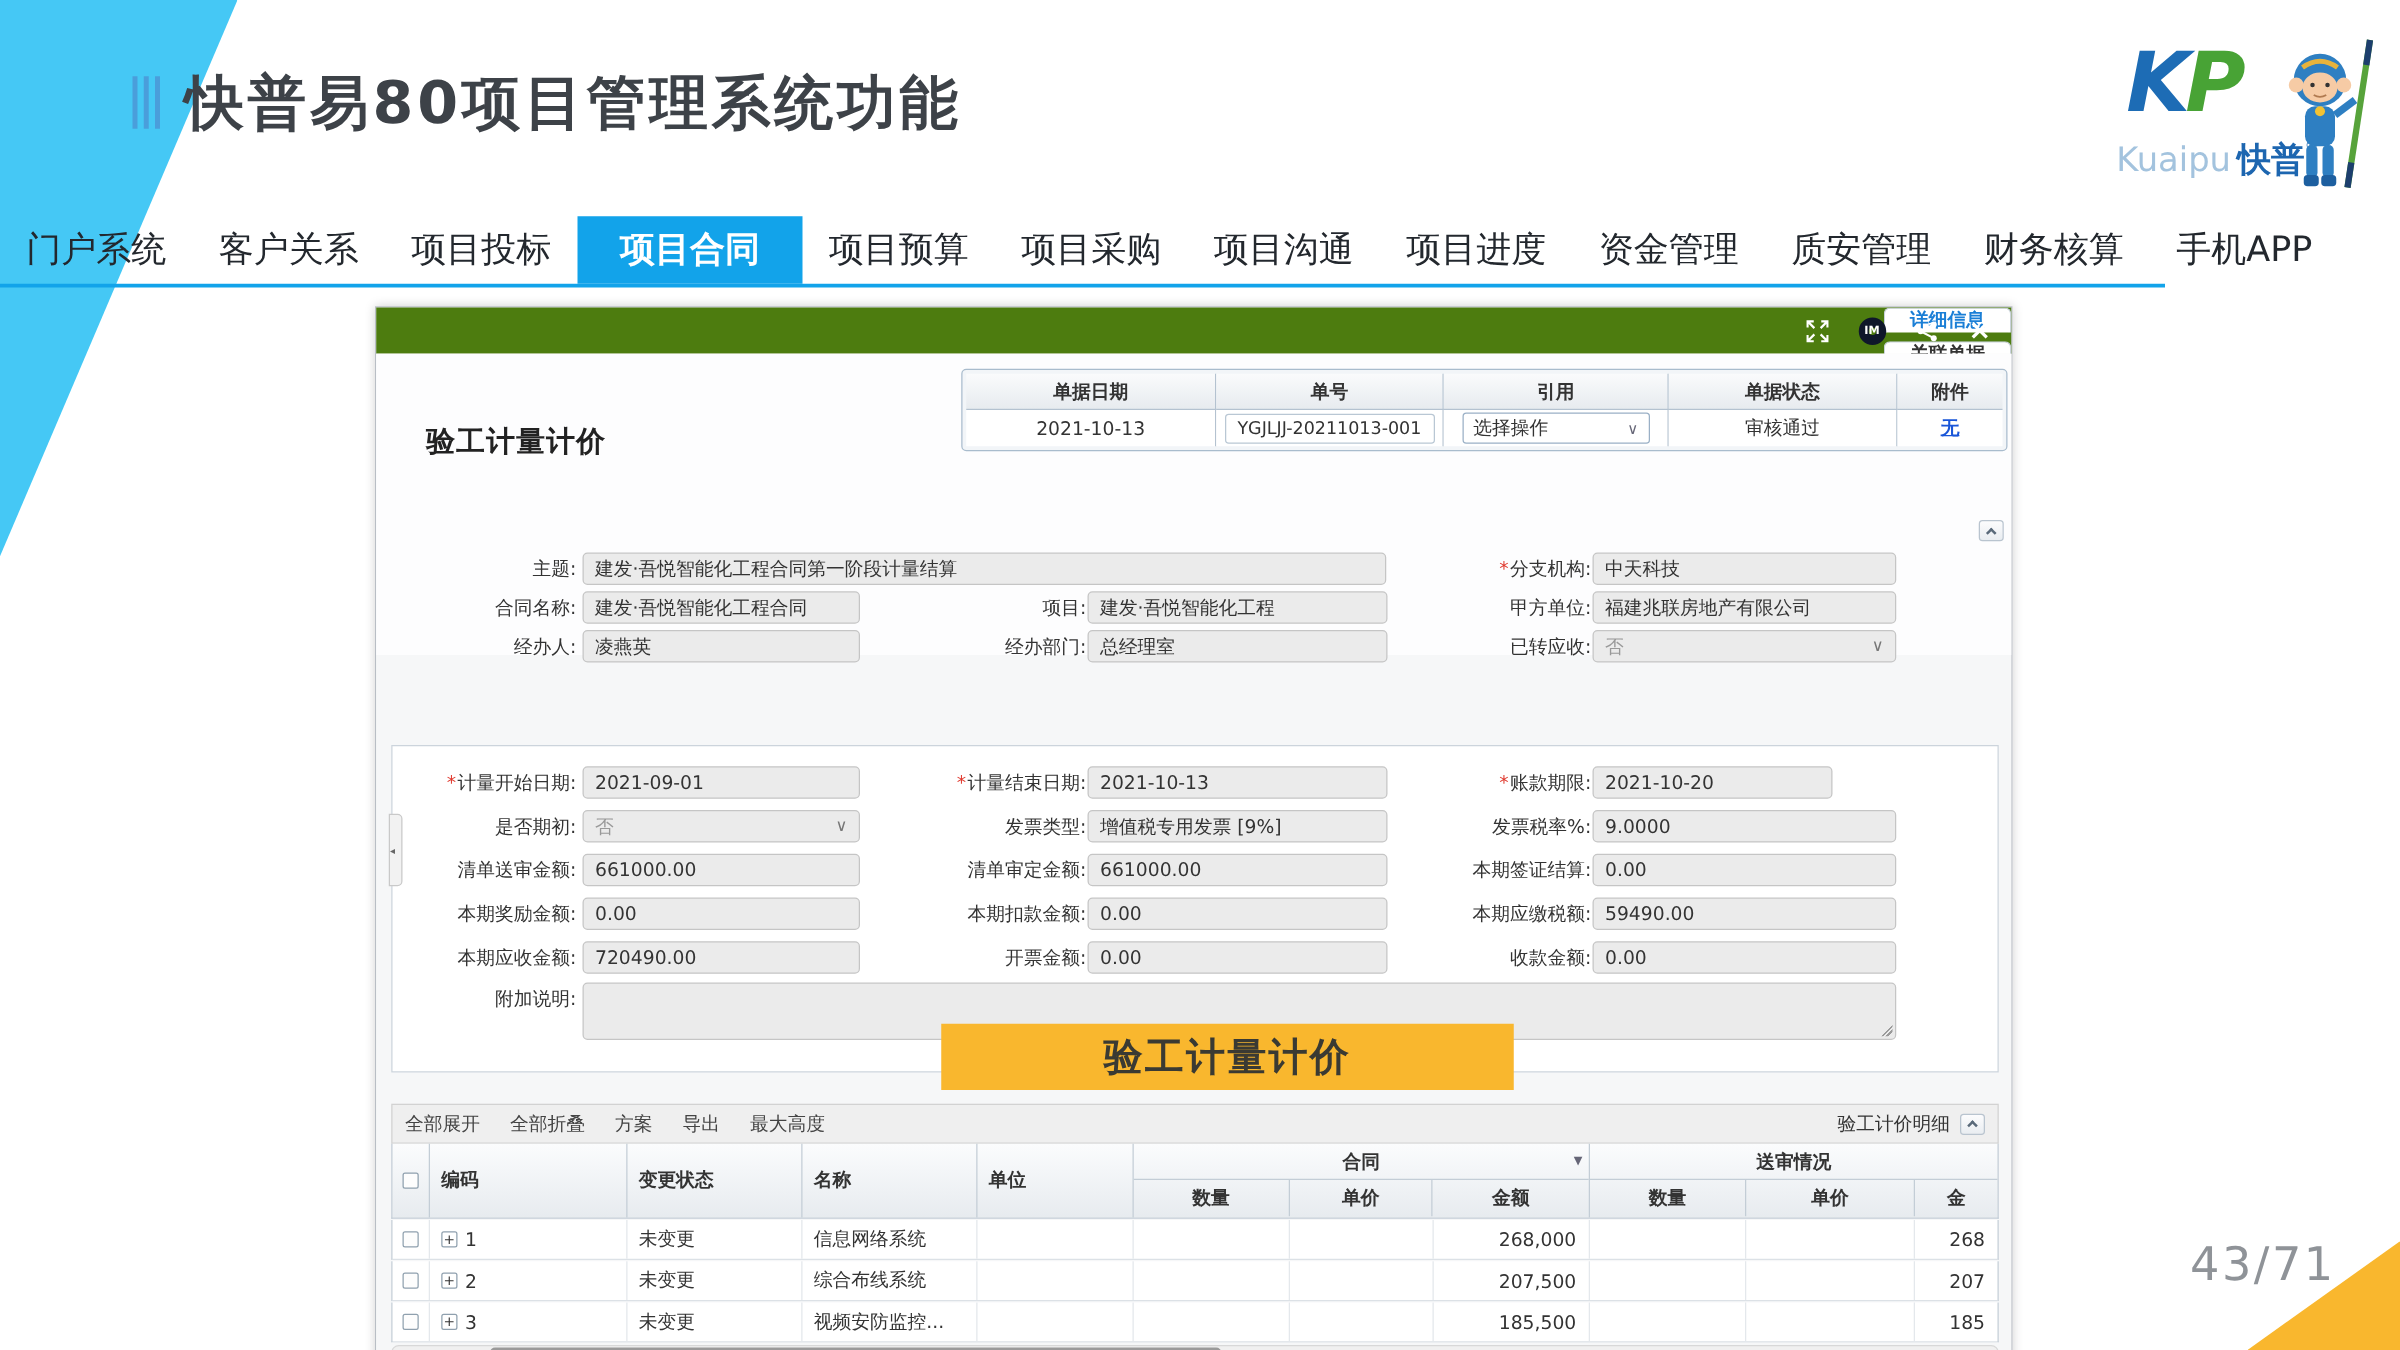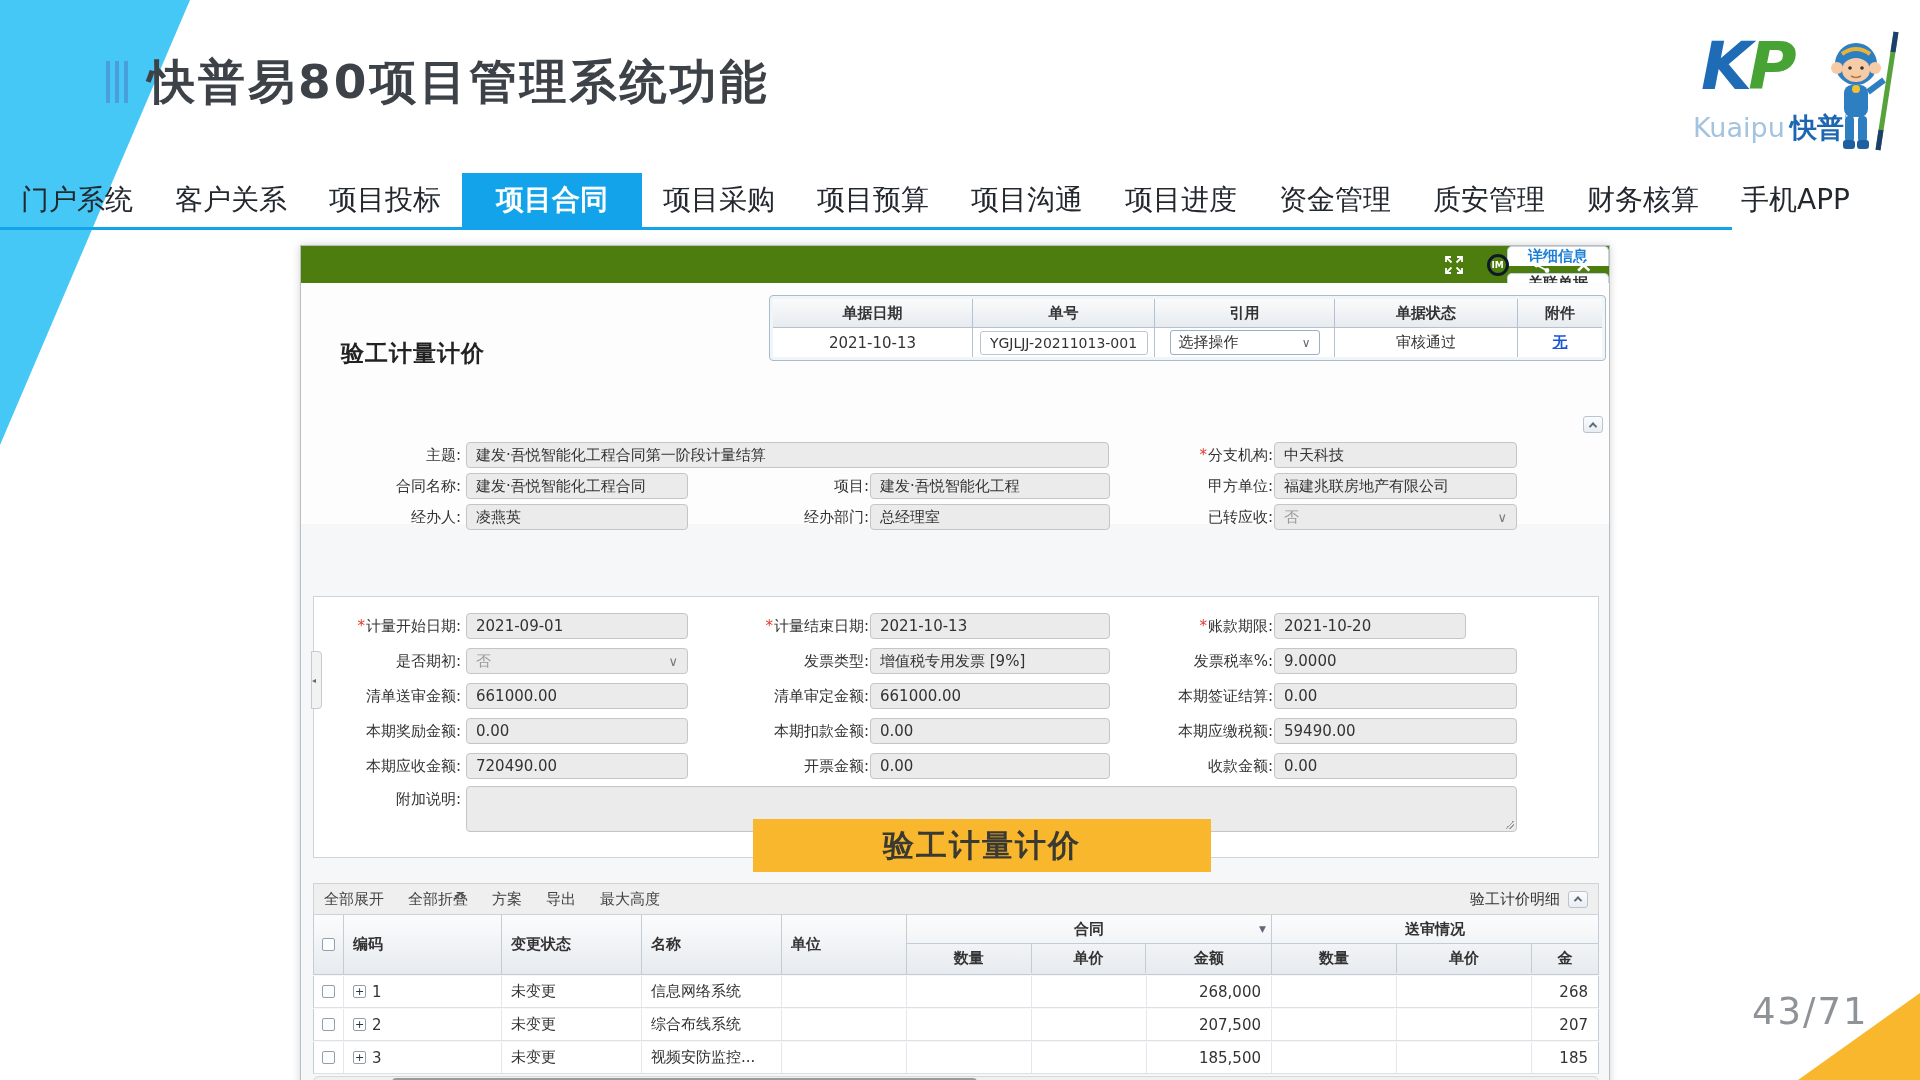--- a/index.html
+++ b/index.html
@@ -37,21 +37,21 @@
   
   .win { position:absolute; left:300px; top:245px; width:1310px; height:852px; background:#fafbfc;
     border:1px solid #b9bec5; box-shadow:0 0 8px rgba(0,0,0,.18); }
   .wtabbar { position:absolute; left:0; top:0; width:100%; height:37px; background:#4d7c0f;
     display:flex; align-items:flex-end; padding-left:8px; gap:7px;flex-direction:column; }
   .wtab { height:30px; background:#fff; border:1px solid #c9d2da; border-bottom:none; border-radius:5px 5px 0 0;
     padding:0 20px; font-size:15px; font-weight:bold; color:#333; display:flex; align-items:center; }
   .wtab.active { color:#1b7fd6; }
   .wicons { position:absolute; right:16px; top:0; height:37px; display:flex; align-items:center; gap:24px; }
   .wicons .ic { color:#fff; display:flex; align-items:center; justify-content:center; }
-  .ic-im { width:22px; height:22px; border:3px solid #0f172a; border-radius:50%; font-size:9px; font-weight:bold; }
+  .ic-im { width:22px; height:22px; border:8px solid #0f172a; border-radius:50%; font-size:9px; font-weight:bold; }
   .ic-close { font-size:22px; font-weight:bold; line-height:1; }
 
   .wbody { position:absolute; left:0; top:37px; width:1308px; height:813px; background:#f6f7f8; }
   .topwhite { position:absolute; left:0; top:0; width:100%; height:241px; background:#fdfdfe; }
 
   .doc-title { position:absolute; left:40px; top:55px; font-size:23px; font-weight:bold; color:#222; letter-spacing:1px; }
 
   
   .htable { position:absolute; left:468px; top:12px; width:837px; border:1px solid #a9bccd; border-radius:4px;
     background:#f2f5f8; padding:3px; }
@@ -177,22 +177,22 @@
       <rect x="27" y="112" width="12" height="9" rx="3" fill="#1d5fa0"></rect>
       <line x1="38" y1="64" x2="54" y2="52" stroke="#2e7fc2" stroke-width="6"></line>
     </svg>
   </div>
 
   <nav class="navbar">
     <span class="nav-item">门户系统</span>
     <span class="nav-item">客户关系</span>
     <span class="nav-item">项目投标</span>
     <span class="nav-item active">项目合同</span>
+    <span class="nav-item">项目预算</span>
     <span class="nav-item">项目采购</span>
-    <span class="nav-item">项目预算</span>
     <span class="nav-item">项目沟通</span>
     <span class="nav-item">项目进度</span>
     <span class="nav-item">资金管理</span>
     <span class="nav-item">质安管理</span>
     <span class="nav-item">财务核算</span>
     <span class="nav-item">手机APP</span>
   </nav>
 
   <div class="win">
     <div class="wtabbar">

